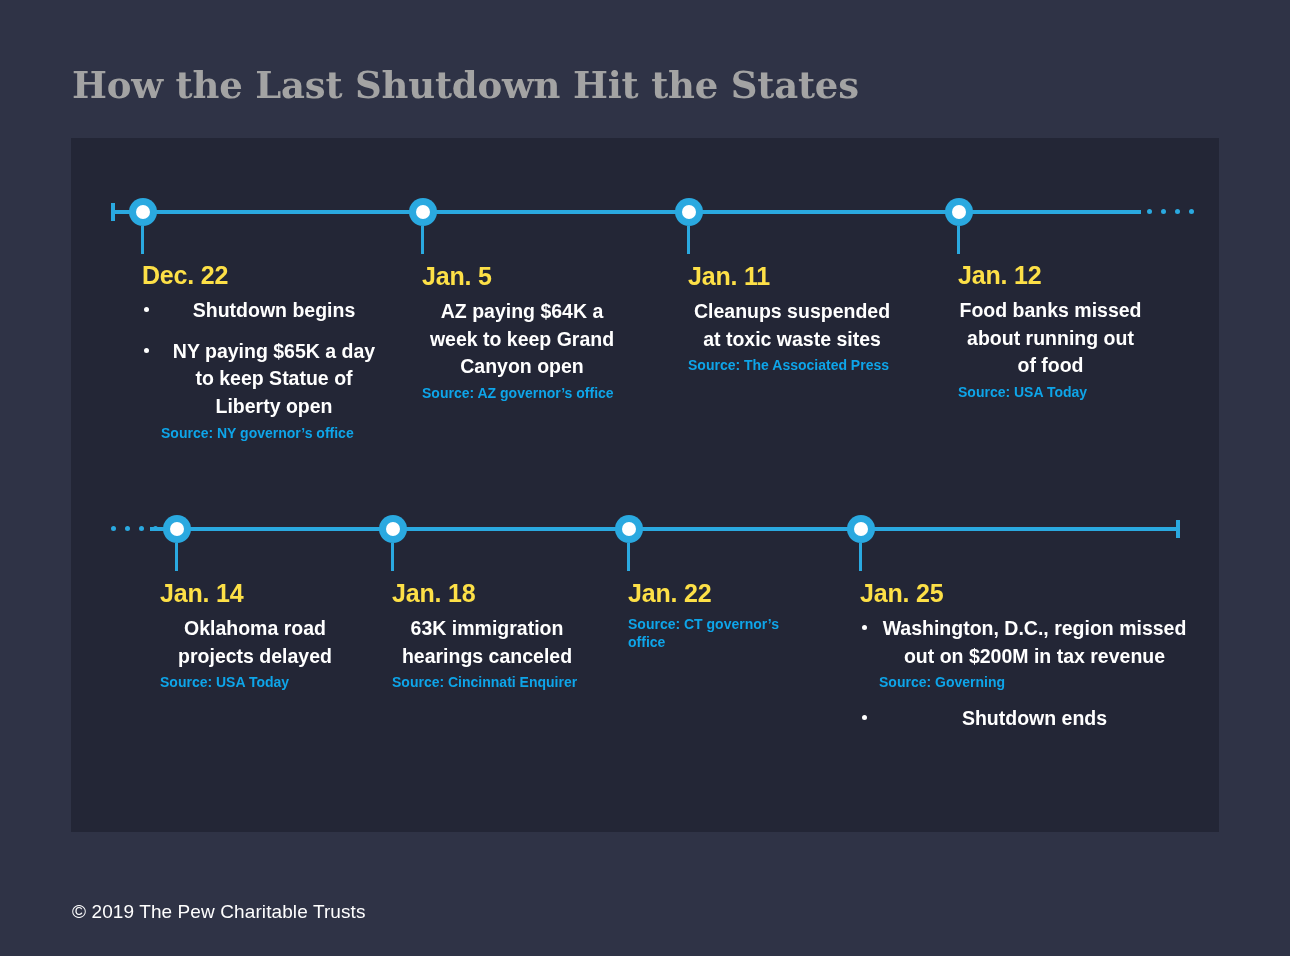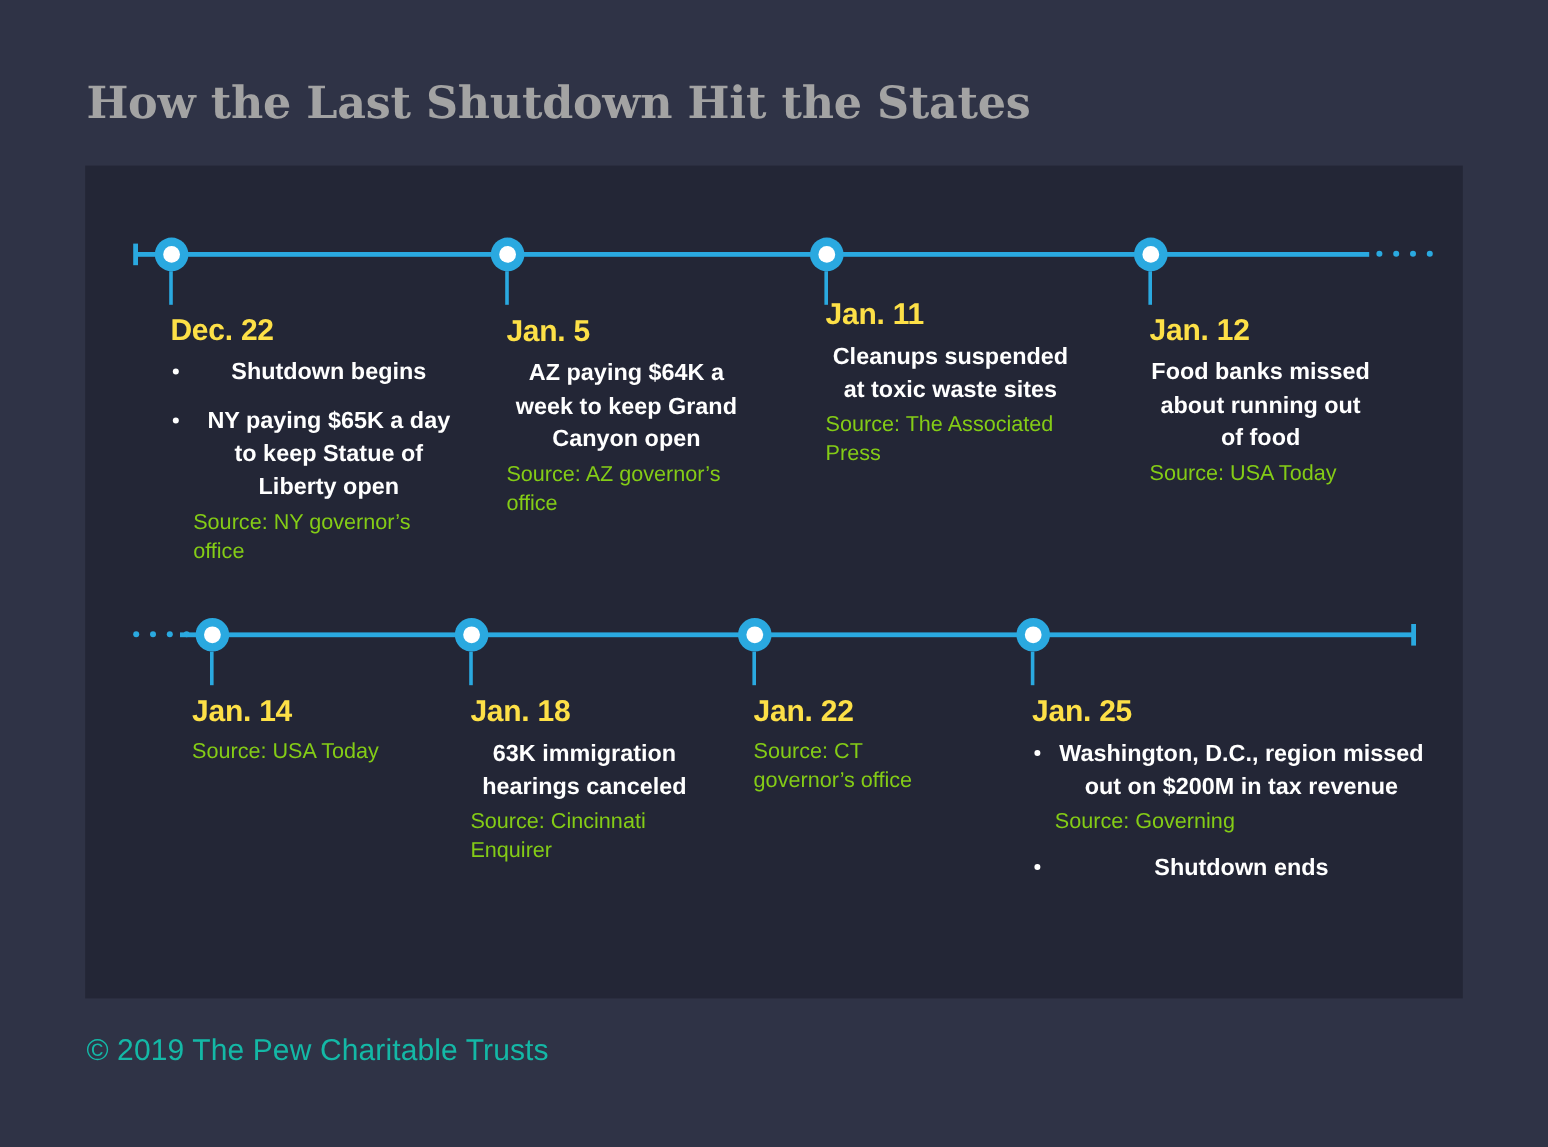--- a/index.html
+++ b/index.html
@@ -22,22 +22,22 @@
     white-space:nowrap;
   }
 
   .panel {
     position:absolute; left:71px; top:138px;
     width:1148px; height:694px;
     background:#232636;
   }
 
   .footer {
-    position:absolute; left:72px; top:861px;
-    font-size:25px; color:#14b8a6; letter-spacing:0.1px;
+    position:absolute; left:72px; top:901px;
+    font-size:19px; color:#ffffff; letter-spacing:0.1px;
   }
 
   
   .rail { position:absolute; height:4px; background:#2aa9e0; }
   .endcap { position:absolute; width:4px; height:18px; background:#2aa9e0; }
   .leaddots { position:absolute; display:flex; gap:9px; align-items:center; }
   .leaddots i { display:block; width:5px; height:5px; border-radius:50%; background:#2aa9e0; }
 
   .node {
     position:absolute; width:28px; height:28px; border-radius:50%;
@@ -52,21 +52,21 @@
   .entry { position:absolute; }
   .date {
     font-size:25px; font-weight:bold; color:#fde047;
     letter-spacing:-0.2px; margin-bottom:7px; white-space:nowrap;
   }
   .headline {
     font-size:19.5px; font-weight:bold; color:#ffffff;
     line-height:1.42; margin-bottom:3px;text-align:center;
   }
   .source {
-    font-size:18px; font-weight:normal; color:#84cc16;
+    font-size:14px; font-weight:bold; color:#0ea5e9;
     line-height:1.32; margin-top:3px;
   }
   .bullets { list-style:none; }
   .bullets li { position:relative; padding-left:19px; margin-bottom:13px; }
   .bullets li:last-child { margin-bottom:0; }
   .bullets li::before {
     content:""; position:absolute; left:2px; top:10px;
     width:5px; height:5px; border-radius:50%; background:#ffffff;
   }
   .bullets .headline { margin-bottom:0; }
@@ -110,21 +110,21 @@
       </li>
     </ul>
   </div>
 
   <div class="entry" style="left:422px; top:262px; width:200px;">
     <div class="date">Jan. 5</div>
     <div class="headline">AZ paying $64K a week to keep Grand Canyon open</div>
     <div class="source">Source: AZ governor’s office</div>
   </div>
 
-  <div class="entry" style="left:688px; top:248px; width:208px;">
+  <div class="entry" style="left:688px; top:262px; width:208px;">
     <div class="date">Jan. 11</div>
     <div class="headline">Cleanups suspended at toxic waste sites</div>
     <div class="source">Source: The Associated Press</div>
   </div>
 
   <div class="entry" style="left:958px; top:261px; width:185px;">
     <div class="date">Jan. 12</div>
     <div class="headline">Food banks missed about running out of food</div>
     <div class="source">Source: USA Today</div>
   </div>
@@ -142,20 +142,21 @@
   <div class="node" style="left:163px; top:515px;"></div>
   <div class="stem" style="left:391px; top:543px;"></div>
   <div class="node" style="left:379px; top:515px;"></div>
   <div class="stem" style="left:627px; top:543px;"></div>
   <div class="node" style="left:615px; top:515px;"></div>
   <div class="stem" style="left:859px; top:543px;"></div>
   <div class="node" style="left:847px; top:515px;"></div>
 
   <div class="entry" style="left:160px; top:579px; width:190px;">
     <div class="date">Jan. 14</div>
+    <div class="headline">Oklahoma road projects delayed</div>
     <div class="source">Source: USA Today</div>
   </div>
 
   <div class="entry" style="left:392px; top:579px; width:190px;">
     <div class="date">Jan. 18</div>
     <div class="headline">63K immigration hearings canceled</div>
     <div class="source">Source: Cincinnati Enquirer</div>
   </div>
 
   <div class="entry" style="left:628px; top:579px; width:172px;">

